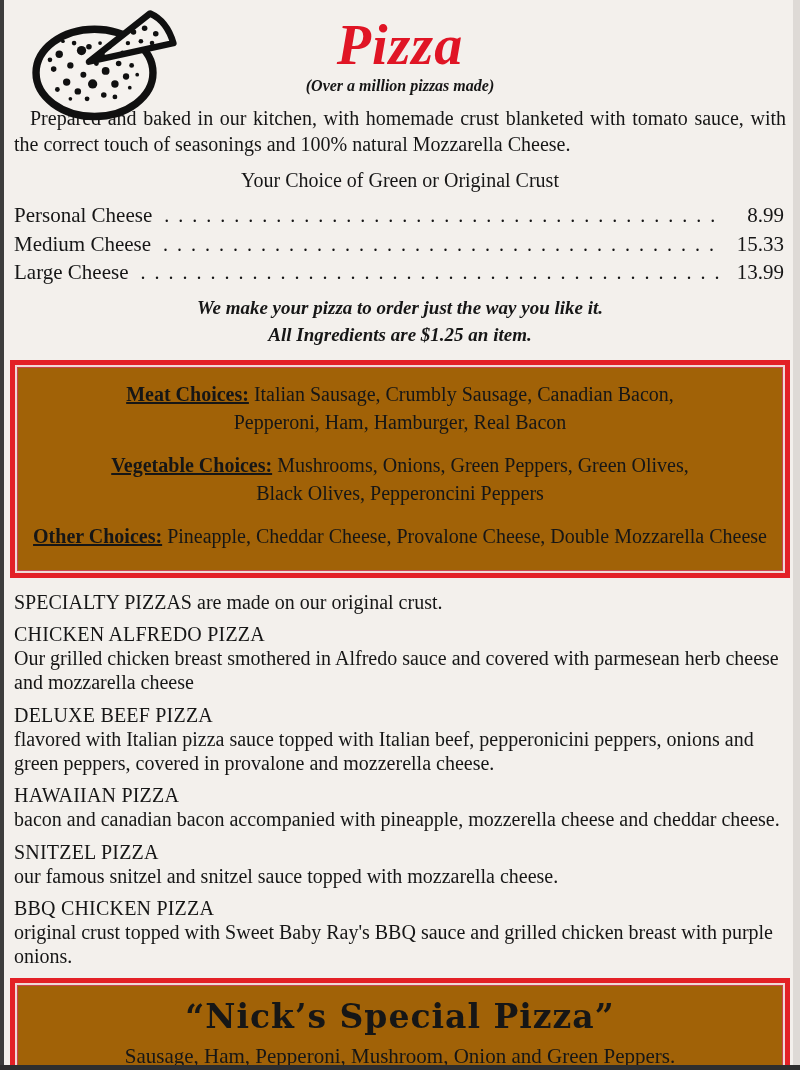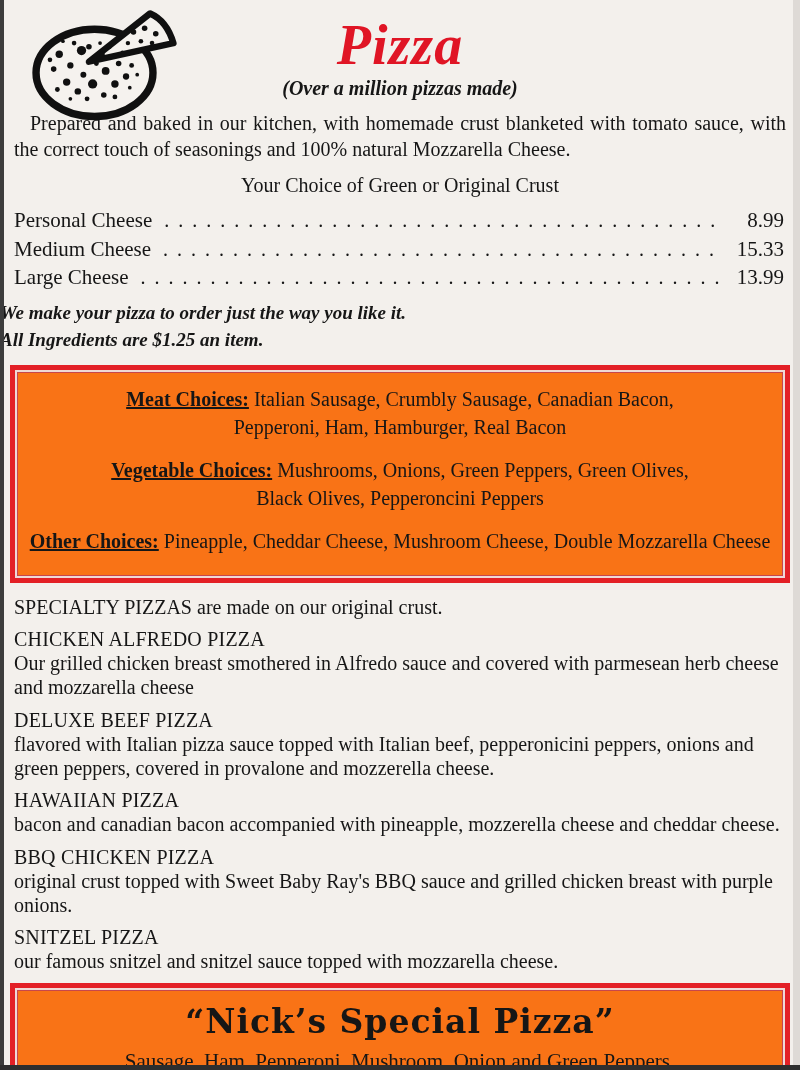--- a/index.html
+++ b/index.html
@@ -20,43 +20,43 @@
 
   .pizza-art{position:absolute;left:22px;top:6px;}
 
   .header{padding-top:16px;text-align:center;}
   .title{
     font-size:56px;line-height:1.05;
     font-style:italic;font-weight:bold;
     color:#e01525;
     letter-spacing:1px;
   }
-  .subtitle{font-size:20px;font-weight:bold;font-style:italic;margin-top:2px;font-family:Liberation Serif, serif;}
+  .subtitle{font-size:16px;font-weight:bold;font-style:italic;margin-top:2px;font-family:Liberation Serif, serif;}
 
   .intro{
     margin:10px 14px 0 14px;
     font-size:20px;line-height:1.33;
     text-align:justify;text-indent:16px;
   }
   .crust-line{text-align:center;font-size:20px;margin-top:11px;}
 
   .price-list{margin:9px 16px 0 14px;}
   .price-row{display:flex;align-items:center;font-size:21px;line-height:1.36;gap:8px;}
   .dotfill{flex:1;overflow:hidden;white-space:nowrap;margin:0 4px;}
   .dotfill::after{
     content:". . . . . . . . . . . . . . . . . . . . . . . . . . . . . . . . . . . . . . . . . . . . . . . . . . . . . . . . . . . . . . . . . . . . . . . . . . . . . . . . . . . . . . . . . . . .";
     letter-spacing:2px;font-size:20px;color:#161616;
   }
   .price-val{text-align:right;min-width:50px;}
 
-  .note{text-align:left;font-weight:bold;font-style:italic;font-size:19px;line-height:1.45;margin-top:7px;}
+  .note{text-align:center;font-weight:bold;font-style:italic;font-size:19px;line-height:1.45;margin-top:7px;}
 
   .red-box{
     margin:11px 10px 0 10px;
-    background:#f97316;
+    background:#a16207;
     border:5px solid #e32026;
     box-shadow:inset 0 0 0 2px #efd9d6, inset 0 0 0 3px #c8474c;
     box-sizing:border-box;
   }
   .choices-box{padding:15px 10px 8px 10px;}
   .choice-group{margin:0 auto 15px auto;text-align:center;font-size:20px;line-height:1.4;}
   .cg-0,.cg-1{max-width:600px;}
   .choice-heading{font-weight:bold;text-decoration:underline;}
 
   .specialty{margin:13px 14px 0 14px;font-size:20px;}
@@ -164,21 +164,21 @@
   </div>
 
   <div class="red-box choices-box">
     <div class="choice-group cg-0">
       <span class="choice-heading">Meat Choices:</span><span> Italian Sausage, Crumbly Sausage, Canadian Bacon, Pepperoni, Ham, Hamburger, Real Bacon</span>
     </div>
     <div class="choice-group cg-1">
       <span class="choice-heading">Vegetable Choices:</span><span> Mushrooms, Onions, Green Peppers, Green Olives, Black Olives, Pepperoncini Peppers</span>
     </div>
     <div class="choice-group">
-      <span class="choice-heading">Other Choices:</span><span> Pineapple, Cheddar Cheese, Mushroom Cheese, Double Mozzarella Cheese</span>
+      <span class="choice-heading">Other Choices:</span><span> Pineapple, Cheddar Cheese, Provalone Cheese, Double Mozzarella Cheese</span>
     </div>
   </div>
 
   <div class="specialty">
     <div class="specialty-intro">
       <span>SPECIALTY PIZZAS</span><span> are made on our original crust.</span>
     </div>
 
     <div class="sp-item">
       <div class="sp-name">CHICKEN ALFREDO PIZZA</div>
@@ -186,26 +186,26 @@
     </div>
     <div class="sp-item">
       <div class="sp-name">DELUXE BEEF PIZZA</div>
       <div class="sp-desc">flavored with Italian pizza sauce topped with Italian beef, pepperonicini peppers, onions and green peppers, covered in provalone and mozzerella cheese.</div>
     </div>
     <div class="sp-item">
       <div class="sp-name">HAWAIIAN PIZZA</div>
       <div class="sp-desc">bacon and canadian bacon accompanied with pineapple, mozzerella cheese and cheddar cheese.</div>
     </div>
     <div class="sp-item">
+      <div class="sp-name">SNITZEL PIZZA</div>
+      <div class="sp-desc">our famous snitzel and snitzel sauce topped with mozzarella cheese.</div>
+    </div>
+    <div class="sp-item">
       <div class="sp-name">BBQ CHICKEN PIZZA</div>
       <div class="sp-desc">original crust topped with Sweet Baby Ray's BBQ sauce and grilled chicken breast with purple onions.</div>
-    </div>
-    <div class="sp-item">
-      <div class="sp-name">SNITZEL PIZZA</div>
-      <div class="sp-desc">our famous snitzel and snitzel sauce topped with mozzarella cheese.</div>
     </div>
   </div>
 
   <div class="red-box nicks-box">
     <div class="nicks-title">“Nick’s Special Pizza”</div>
     <div class="nicks-toppings">Sausage, Ham, Pepperoni, Mushroom, Onion and Green Peppers.</div>
   </div>
 
   <div class="edge-bottom"></div>
 </div>

